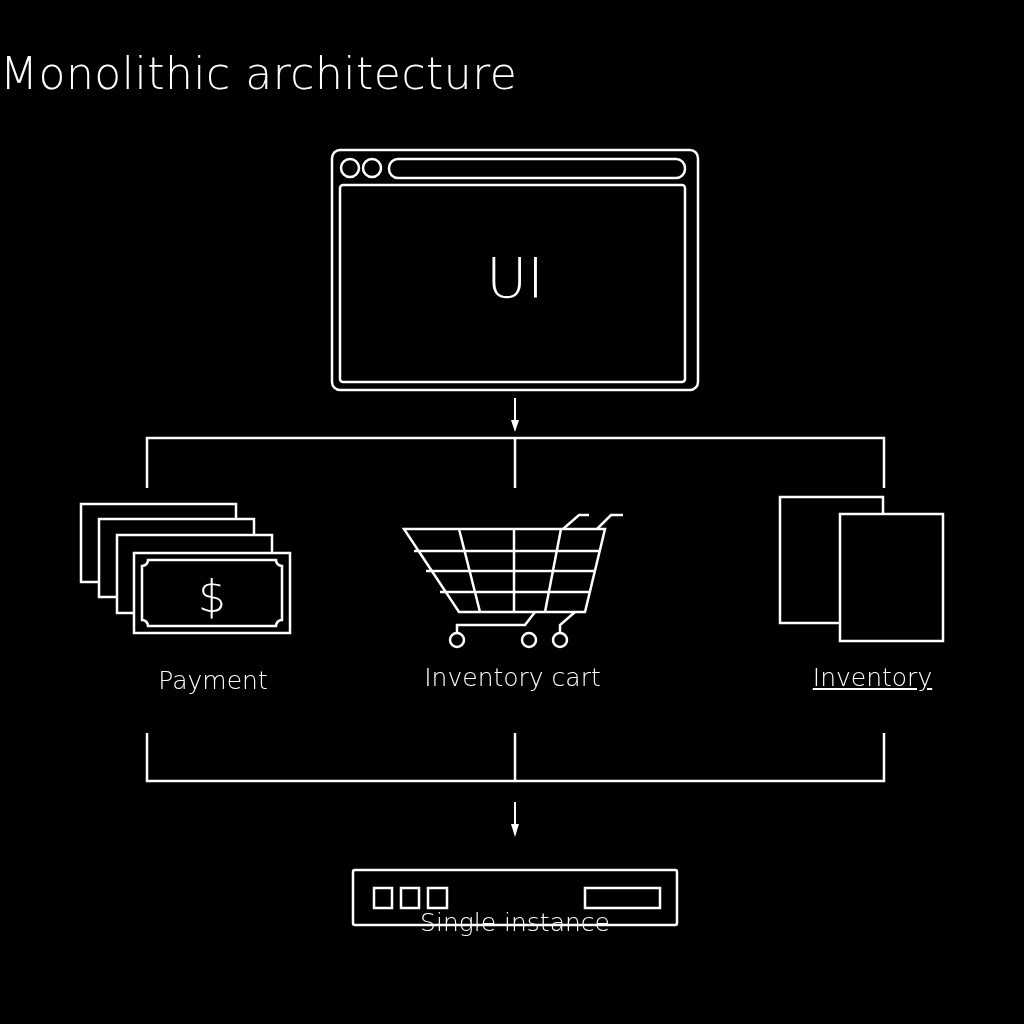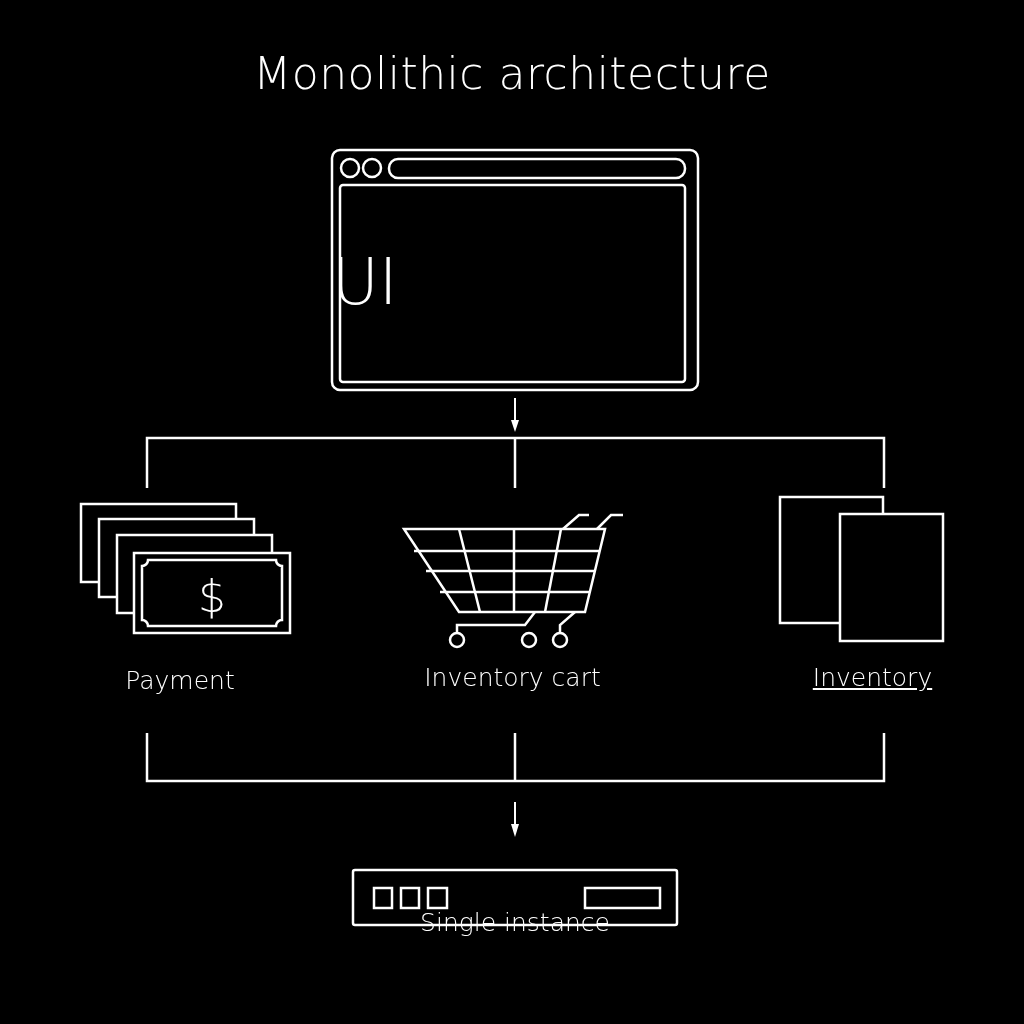--- a/index.html
+++ b/index.html
@@ -1,19 +1,19 @@
 <!DOCTYPE html>
 <html><head>
 <meta charset="utf-8">
 <style>
   html, body { margin: 0; padding: 0; background: #000; }
   body { width: 1024px; height: 1024px; position: relative; overflow: hidden; font-family: "DejaVu Sans", sans-serif; color: #fff; }
-  .title { position: absolute; top: 48px; left: 0; width: 1024px; text-align: center; font-size: 44px; font-weight: 300; letter-spacing: 0.5px; font-family: "DejaVu Sans", sans-serif; }
+  .title { position: absolute; top: 48px; left: 0; width: 1024px; font-size: 44px; font-weight: 300; letter-spacing: 0.5px; font-family: "DejaVu Sans", sans-serif; }
   .label { position: absolute; font-size: 25px; text-align: center; font-weight: 300; font-family: "DejaVu Sans", sans-serif; }
-  .ui-text { position: absolute; left: 332px; width: 366px; top: 245px; text-align: left; font-size: 64px; font-weight: 300; font-family: "DejaVu Sans", sans-serif; }
+  .ui-text { position: absolute; left: 332px; width: 366px; top: 245px; text-align: center; font-size: 56px; font-weight: 300; font-family: "DejaVu Sans", sans-serif; }
   svg { position: absolute; left: 0; top: 0; }
   .stroke { fill: none; stroke: #fff; stroke-width: 2.5; }
 </style>
 </head>
 <body>
 
 <div class="title">Monolithic architecture</div>
 
 <svg width="1024" height="1024" viewBox="0 0 1024 1024">
 
@@ -80,16 +80,16 @@
     <rect class="stroke" x="353" y="870" width="324" height="55" rx="2"></rect>
     <rect class="stroke" x="374" y="888" width="18" height="20"></rect>
     <rect class="stroke" x="401" y="888" width="18" height="20"></rect>
     <rect class="stroke" x="428" y="888" width="19" height="20"></rect>
     <rect class="stroke" x="585" y="888" width="75" height="20"></rect>
   </g>
 </svg>
 
 <div class="ui-text">UI</div>
 
-<div class="label" style="left:77px; width:206px; top:666px;">Payment</div>
+<div class="label" style="left:110px; width:206px; top:666px;">Payment</div>
 <div class="label" style="left:400px; width:225px; top:663px;">Inventory cart</div>
 <div class="label" style="left:790px; width:165px; top:663px;text-decoration:underline;">Inventory</div>
 <div class="label" style="left:380px; width:270px; top:908px;">Single instance</div>
 
 </body></html>

